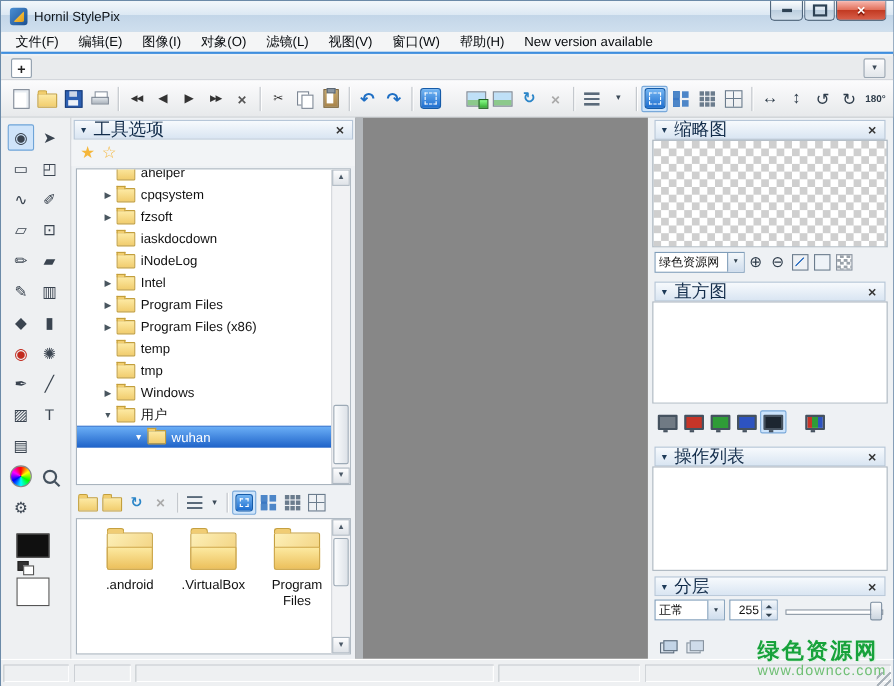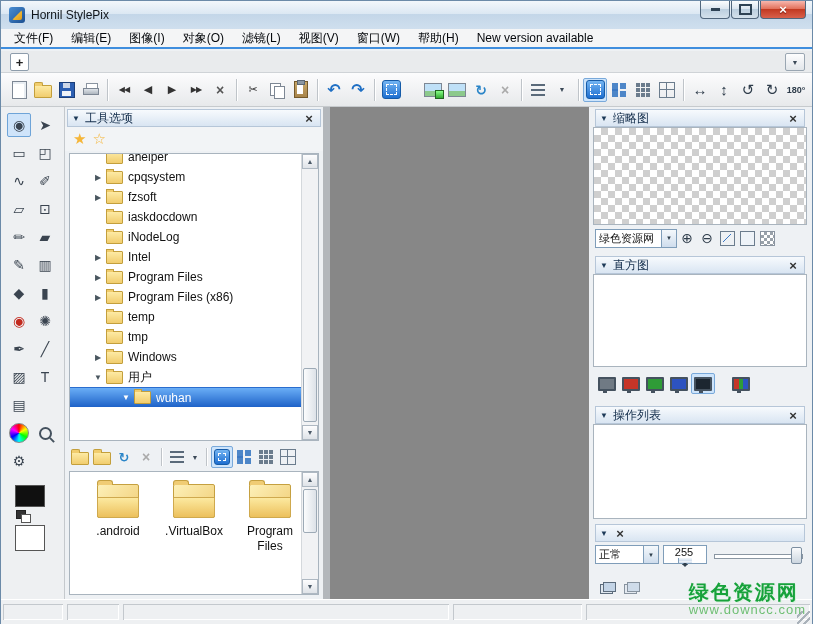--- a/index.html
+++ b/index.html
@@ -130,21 +130,21 @@
   .swatch.white{background:#fff;height:26px;margin-top:2px;}
   .swapic{width:16px;height:12px;position:relative;margin:3px 0 3px 1px;}
   .swapic::before{content:"";position:absolute;left:0;top:0;width:8px;height:7px;background:#333;border:1px solid #222;}
   .swapic::after{content:"";position:absolute;left:5px;top:4px;width:8px;height:7px;background:#fff;border:1px solid #555;}
 
   
   .leftpanel{position:absolute;left:64px;top:0;width:258px;height:100%;background:#eef1f4;}
   .phdr{height:18px;margin:2px 2px 0 2px;background:linear-gradient(#f7fafd,#d9e5f2);
     border:1px solid #b6c6d8;display:flex;align-items:center;padding:0 4px;box-sizing:border-box;}
   .phdr .tri{font-size:8px;color:#1d3a58;margin-right:5px;}
-  .phdr .ptitle{font-size:12px;color:#122c4a;flex:1;}
+  .phdr .ptitle{font-size:16px;color:#122c4a;flex:1;}
   .phdr .pclose{font-size:13px;font-weight:bold;color:#333;width:14px;text-align:center;}
   .stars{height:24px;display:flex;align-items:center;padding-left:8px;background:#f2f4f6;}
   .star{font-size:15px;color:#f5b63a;margin-right:6px;}
   .tree{position:absolute;left:4px;right:4px;top:46px;height:288px;background:#fff;border:1px solid #a9b4be;overflow:hidden;box-sizing:border-box;}
   .treebody{position:absolute;left:0;top:-7px;right:16px;}
   .trow{height:20px;display:flex;align-items:center;font-size:12px;color:#111;white-space:nowrap;}
   .trow .arr{width:12px;font-size:8px;color:#49565f;text-align:center;flex:none;}
   .trow .fold{width:15px;height:11px;background:linear-gradient(#fdeaa4,#f1cd6e);border:1px solid #c39f3c;
     border-radius:1px;position:relative;margin:0 5px 0 2px;flex:none;}
   .trow .fold::before{content:"";position:absolute;top:-3px;left:-1px;width:6px;height:2px;background:#f1cd6e;border:1px solid #c39f3c;border-bottom:none;}
@@ -184,21 +184,21 @@
   .combo{height:19px;background:#fff;border:1px solid #7f9db9;display:flex;align-items:center;box-sizing:border-box;}
   .combo .cval{flex:1;font-size:11px;color:#111;padding:0 3px;white-space:nowrap;overflow:hidden;}
   .combo .cbtn{width:15px;height:100%;background:linear-gradient(#f4f8fb,#cfdded);border-left:1px solid #7f9db9;
     display:flex;align-items:center;justify-content:center;font-size:6px;color:#30404e;box-sizing:border-box;}
   .sbt{width:20px;height:20px;display:flex;align-items:center;justify-content:center;color:#2e3c4a;font-size:14px;flex:none;border-radius:2px;}
   .chanrow{display:flex;align-items:center;padding:3px 2px;background:#eef1f4;}
   .chan{width:24px;height:21px;display:flex;align-items:center;justify-content:center;border-radius:2px;flex:none;}
   .chan.pressed{background:#cde4fb;border:1px solid #79a9da;box-sizing:border-box;}
   .mon{width:14px;height:10px;border:2px solid #45525f;border-radius:1px;position:relative;}
   .mon::after{content:"";position:absolute;left:3px;bottom:-4px;width:4px;height:2px;background:#45525f;}
-  .spin{height:19px;width:44px;background:#fff;border:1px solid #7f9db9;display:flex;align-items:center;box-sizing:border-box;margin-left:4px;flex-direction:column;}
+  .spin{height:19px;width:44px;background:#fff;border:1px solid #7f9db9;display:flex;align-items:center;box-sizing:border-box;margin-left:4px;}
   .spin .sval{flex:1;font-size:11px;text-align:right;padding-right:2px;color:#111;}
   .spin .sarr{width:13px;height:100%;border-left:1px solid #7f9db9;display:flex;flex-direction:column;}
   .spin .sarr i{flex:1;background:linear-gradient(#f4f8fb,#cfdded);position:relative;}
   .spin .sarr i::after{content:"";position:absolute;left:3px;top:3px;border:3px solid transparent;}
   .spin .sarr i.su::after{border-bottom-color:#30404e;top:1px;}
   .spin .sarr i.sd::after{border-top-color:#30404e;}
   .slider{flex:1;height:19px;position:relative;margin-left:5px;}
   .strack{position:absolute;left:2px;right:2px;top:9px;height:3px;background:#fff;border:1px solid #8a96a2;}
   .sthumb{position:absolute;right:3px;top:2px;width:9px;height:15px;border-radius:2px;
     background:linear-gradient(#fafbfc,#ccd6e0);border:1px solid #7c8ea0;}
@@ -656,20 +656,21 @@
 
       <div class="rp phdr" style="top:297px;">
         <span class="tri">▼</span>
         <span class="ptitle">操作列表</span>
         <span class="pclose">×</span>
       </div>
       <div class="rp whitebox" style="top:317px;height:95px;"></div>
 
       <div class="rp phdr" style="top:415px;">
         <span class="tri">▼</span>
+        <span class="ptitle">分层</span>
         <span class="pclose">×</span>
       </div>
       <div class="rp ctlrow" style="top:435px;height:25px;">
         <div class="combo" style="width:64px;">
           <span class="cval">正常</span>
           <span class="cbtn">
               <span>▼</span>
             </span>
         </div>
         <div class="spin">

